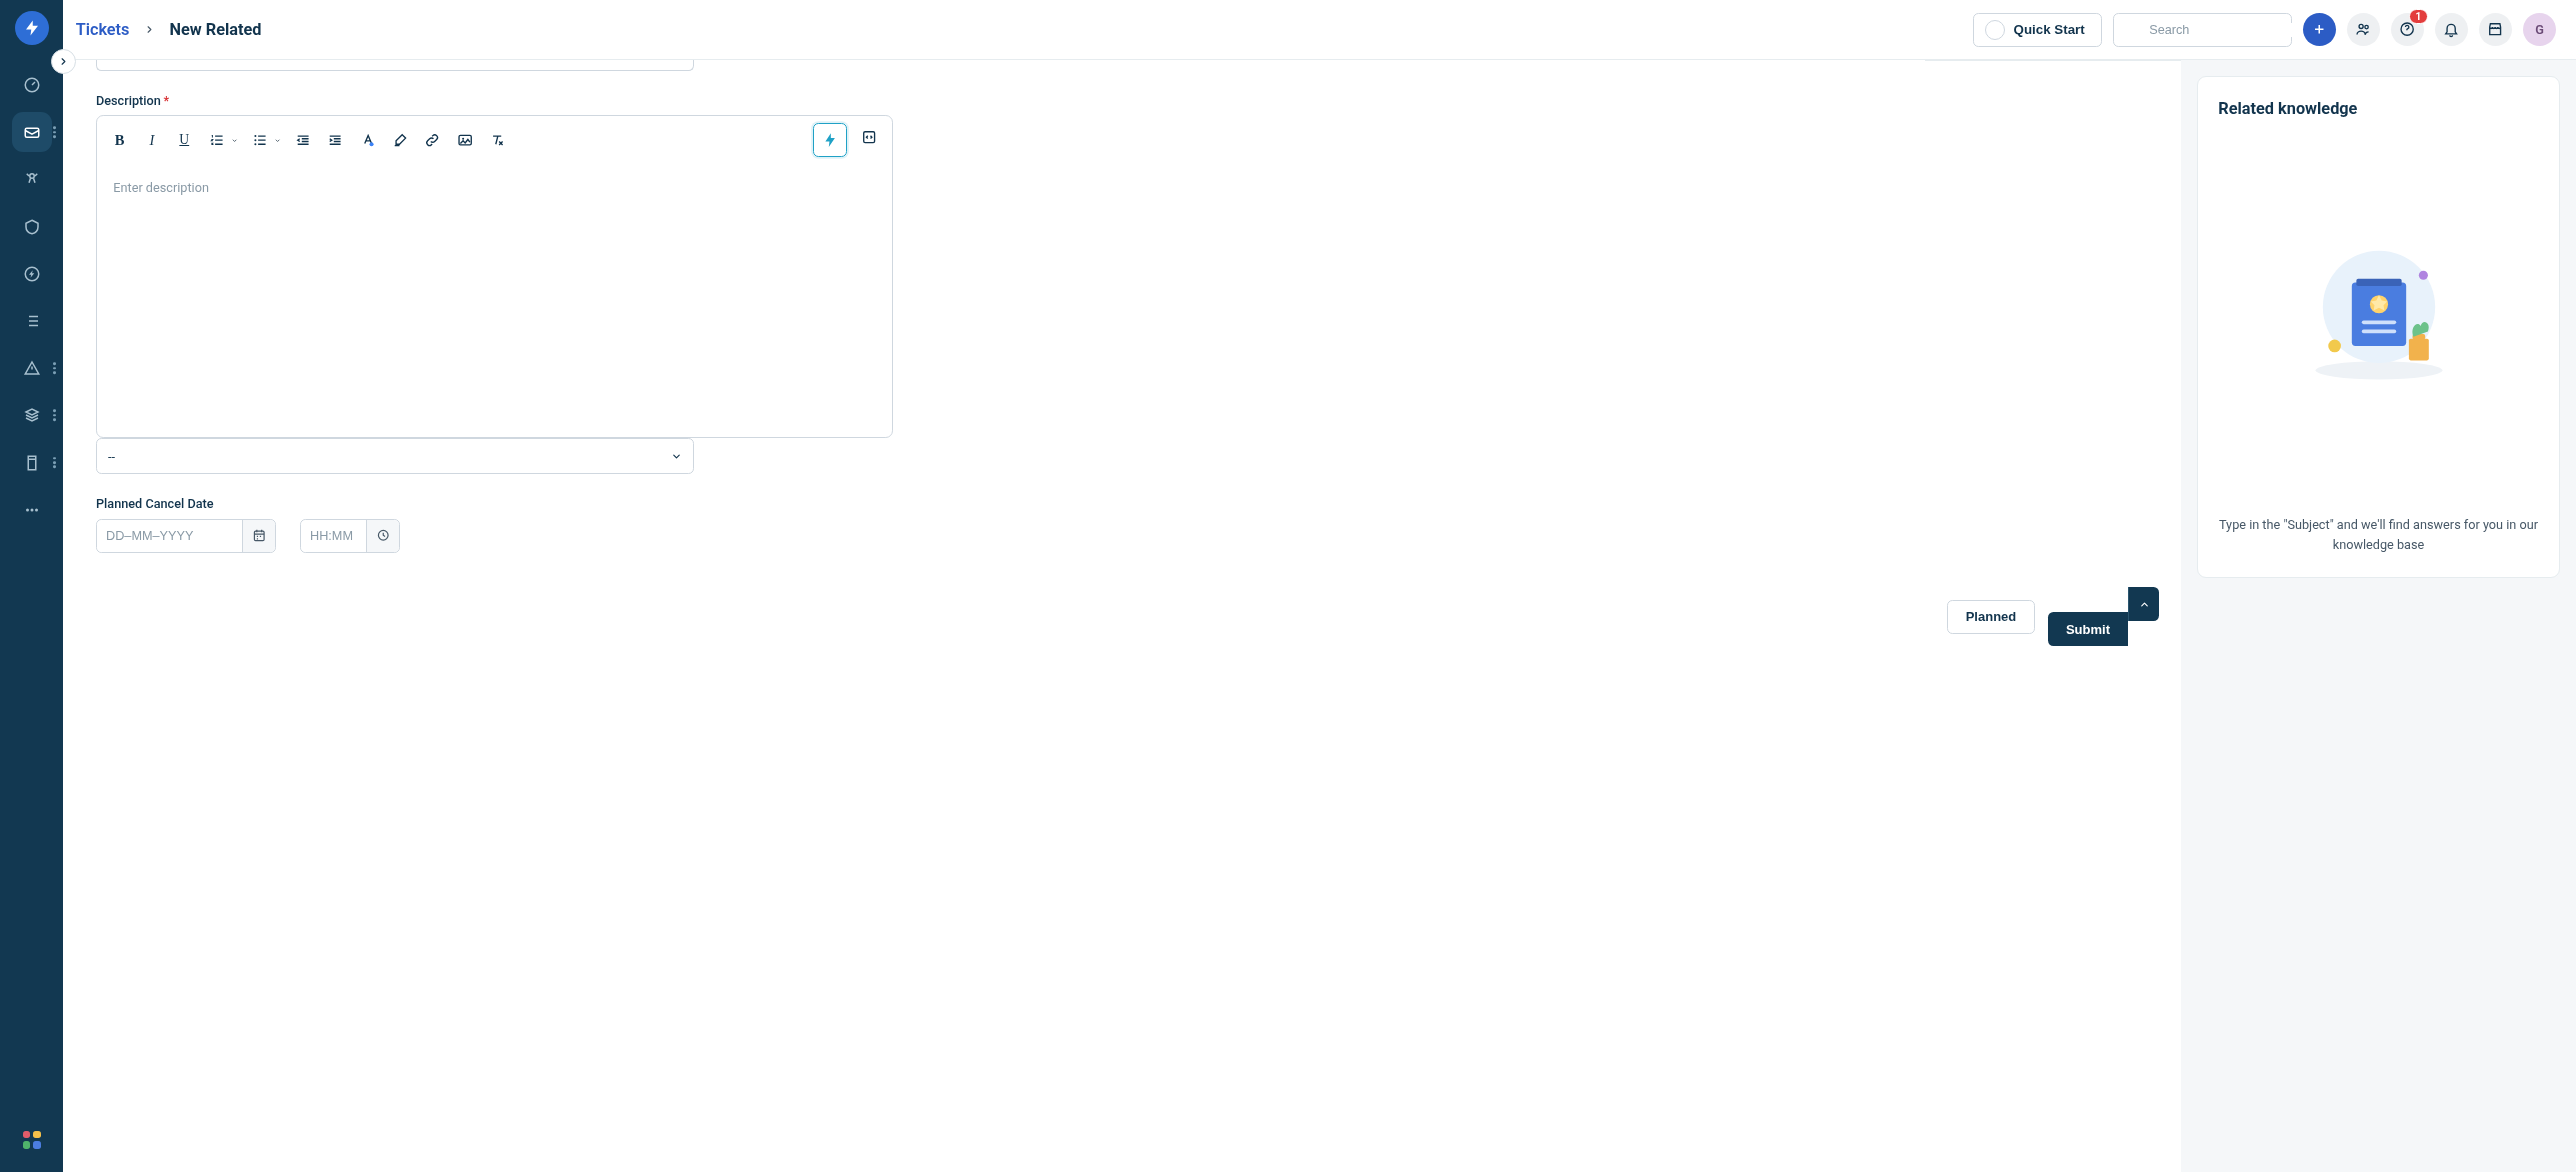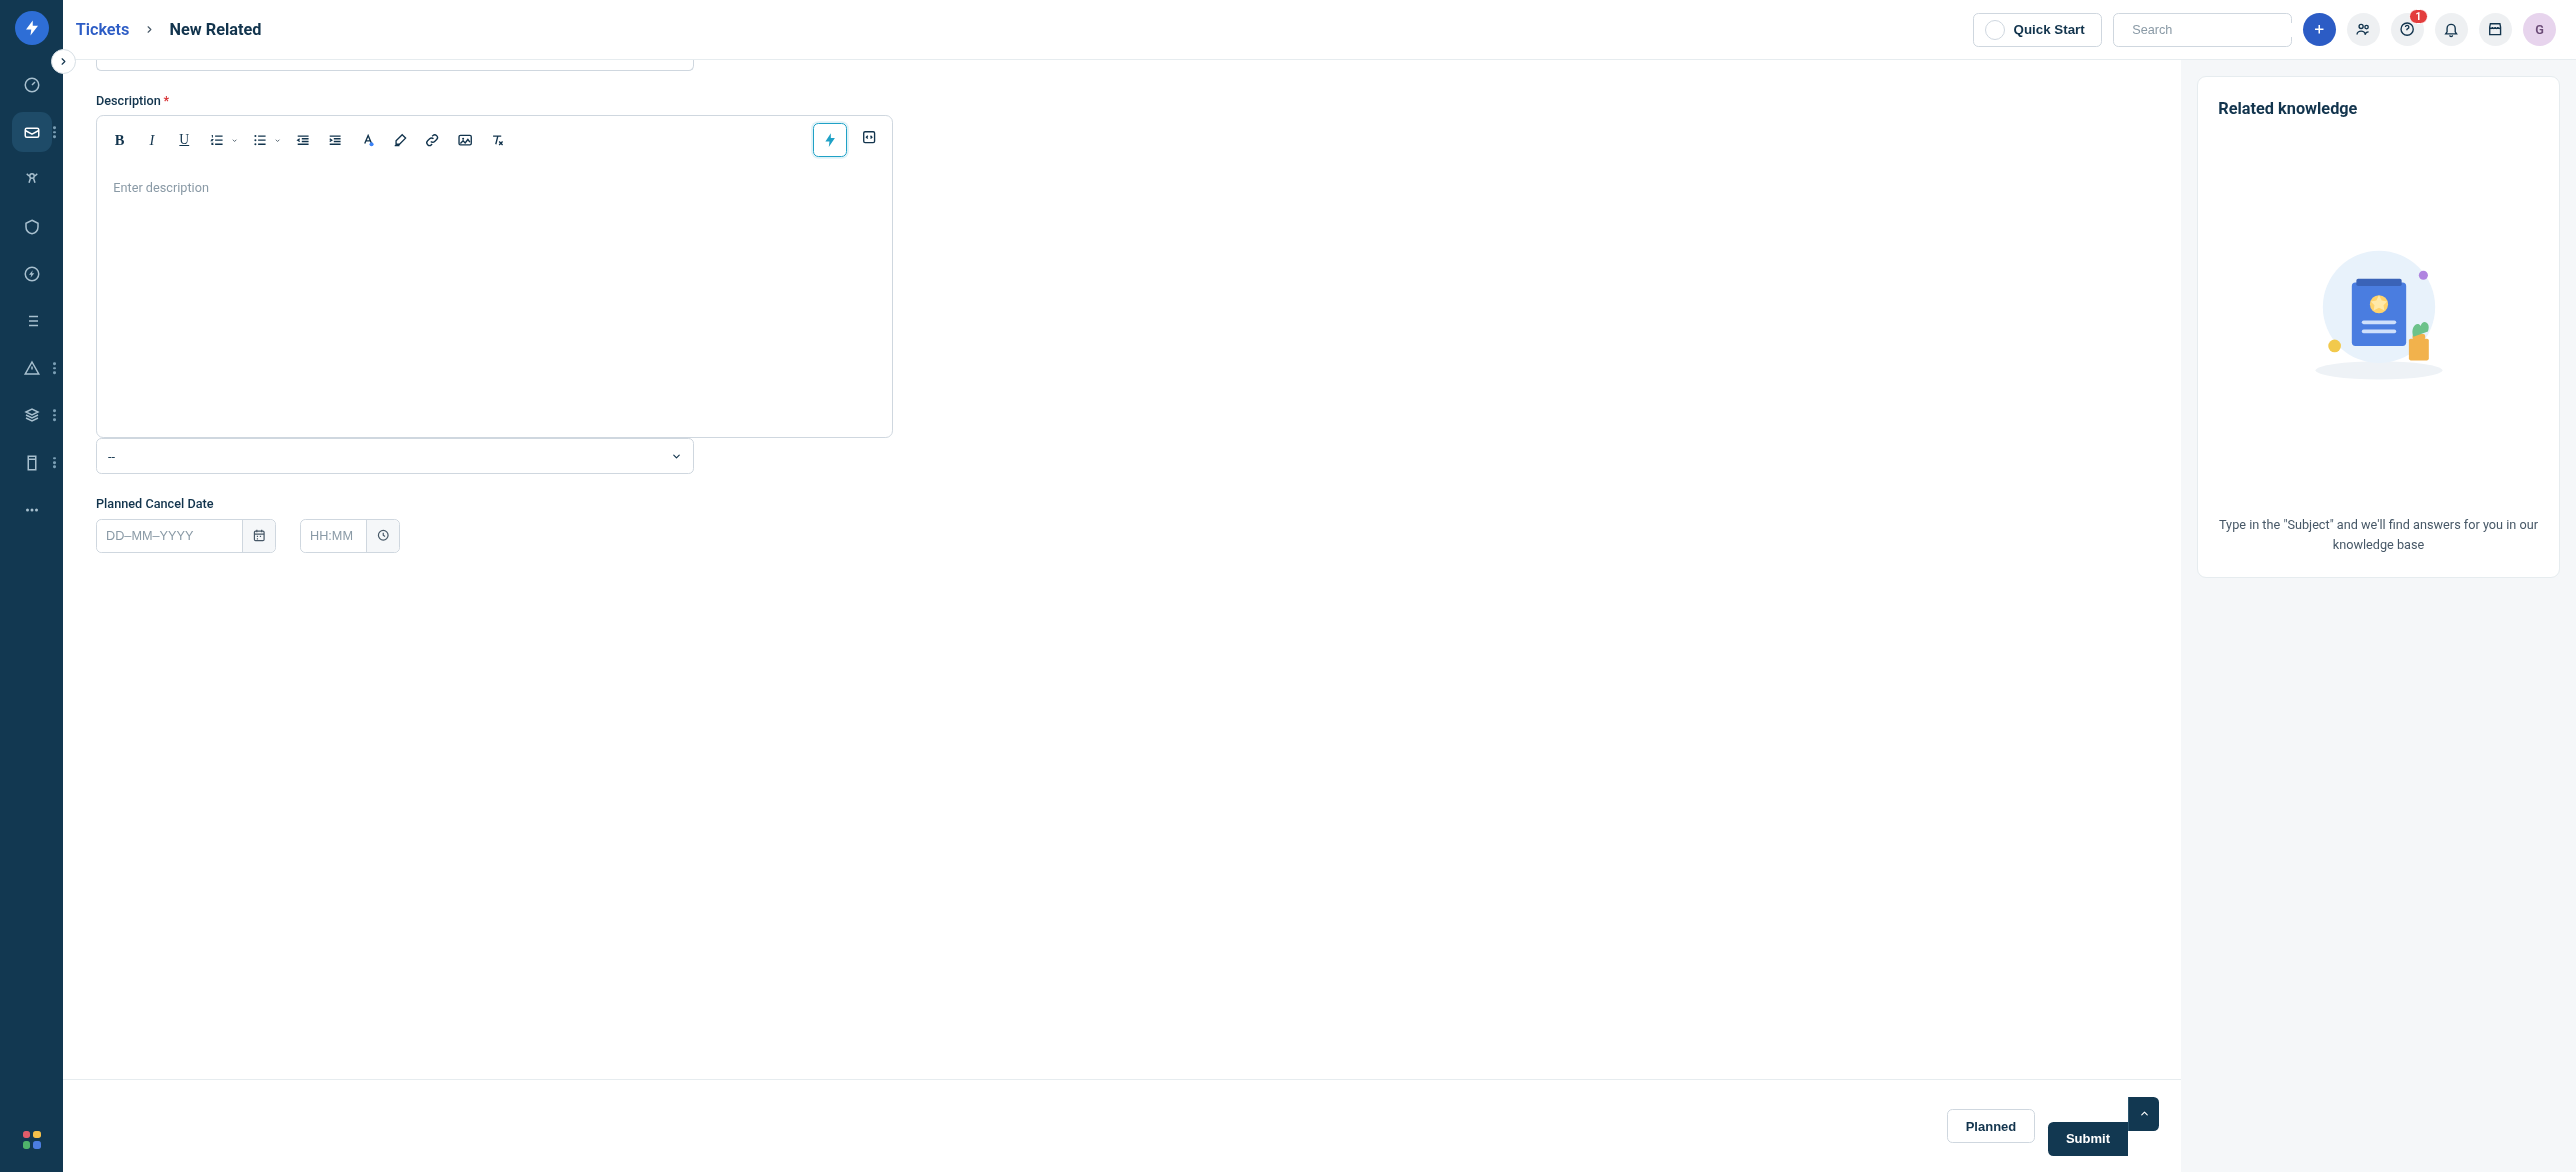--- a/index.html
+++ b/index.html
@@ -82,21 +82,21 @@
     height: 34px;
     display:flex; align-items:center;
   }
   .quickstart::before {
     content:""; position:absolute; left:11px; top:50%; transform:translateY(-50%);
     width:18px; height:18px; border:1.8px solid #cfd7df; border-radius:50%;
   }
   .searchwrap {
     display:flex; align-items:center;
     border:0.9px solid #cfd7df; border-radius:5.4px;
-    padding: 0 11px; height:34px; width:179px;
+    padding: 0 28px; height:34px; width:179px;
   }
   .searchwrap input { border:none; outline:none; flex:1; font-size:12.7px; color:#12344d; }
   .topbtn {
     width:33px; height:33px; border-radius:50%; display:flex; align-items:center; justify-content:center;
   }
   .topbtn.plus { background:#2c5cc5; color:#fff; }
   .topbtn.light { background:#eef0f2; color:#12344d; position:relative; }
   .badge {
     position:absolute; top:-3.6px; right:-3.6px;
     background:#e33d3d; color:#fff; font-size:10px; font-weight:700;
@@ -104,21 +104,21 @@
     border: 1.8px solid #fff;
   }
   .avatar {
     width:33px; height:33px; border-radius:50%;
     background:#e7d4ed; color:#6a4a76; font-weight:600;
     display:flex; align-items:center; justify-content:center;
   }
 
   
   .content-row { flex:1; display:flex; min-height:0; background:#f5f7f9; }
-  .content-left { flex:1; background:#fff; display:flex; flex-direction:column; min-width:0; }
+  .content-left { flex:1; background:#fff; display:flex; flex-direction:row; min-width:0; }
   .form-scroll { flex:1; overflow:auto; padding: 0 33px 0 33px; }
 
   .prev-field-bottom {
     height: 12.7px;
     border-left:0.9px solid #cfd7df;
     border-right:0.9px solid #cfd7df;
     border-bottom:0.9px solid #cfd7df;
     border-bottom-left-radius:5.4px;
     border-bottom-right-radius:5.4px;
     max-width:598px;

